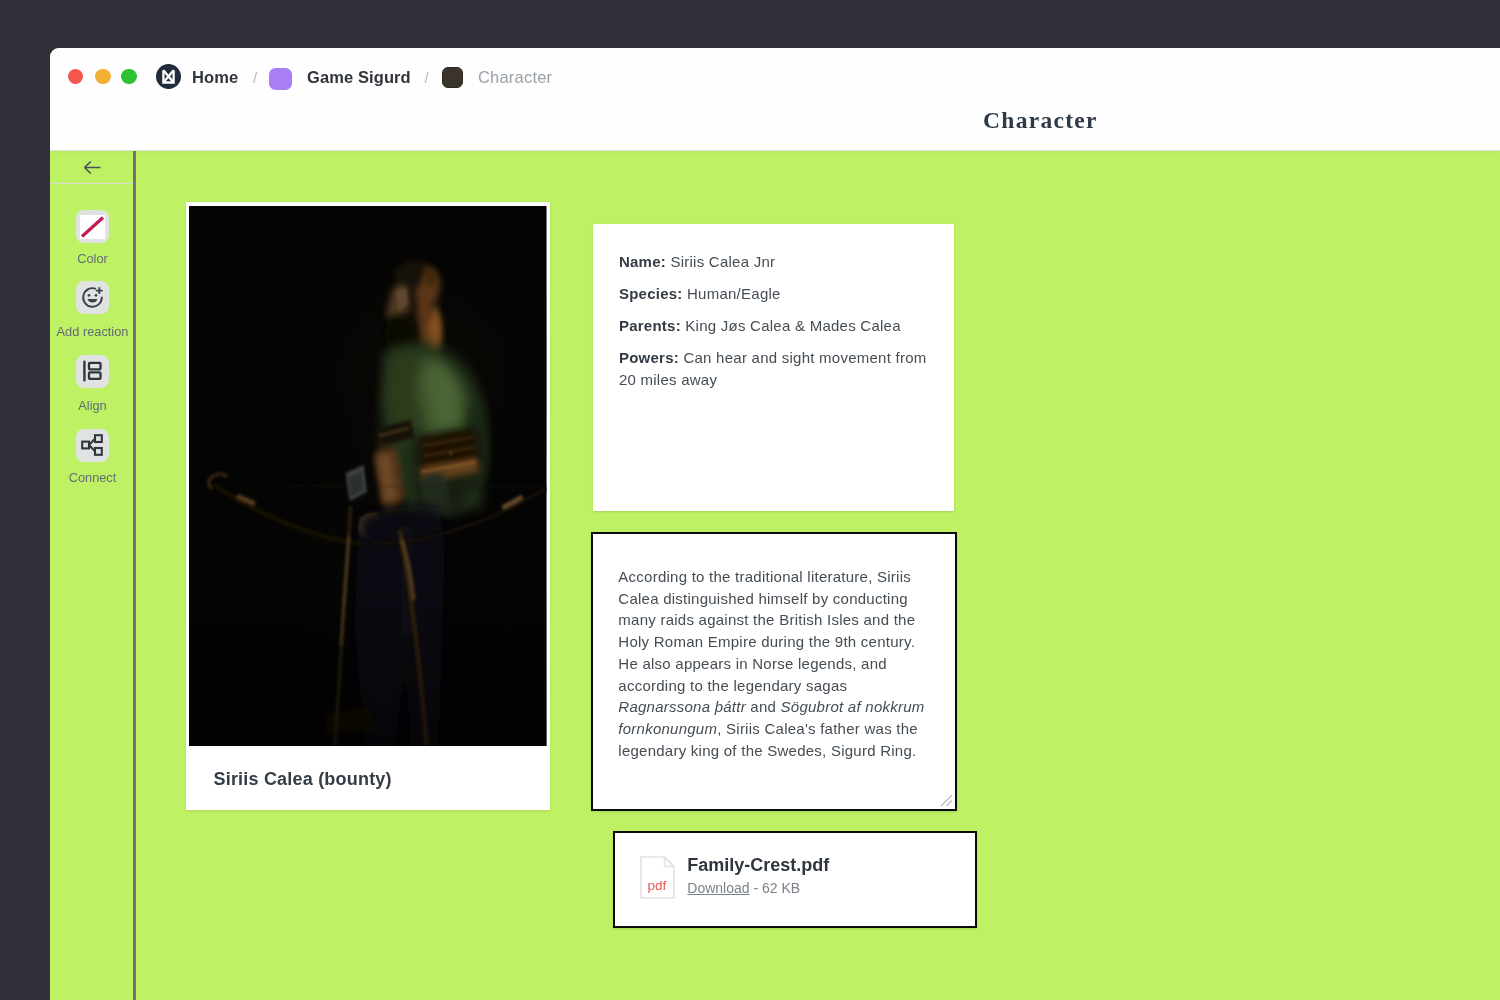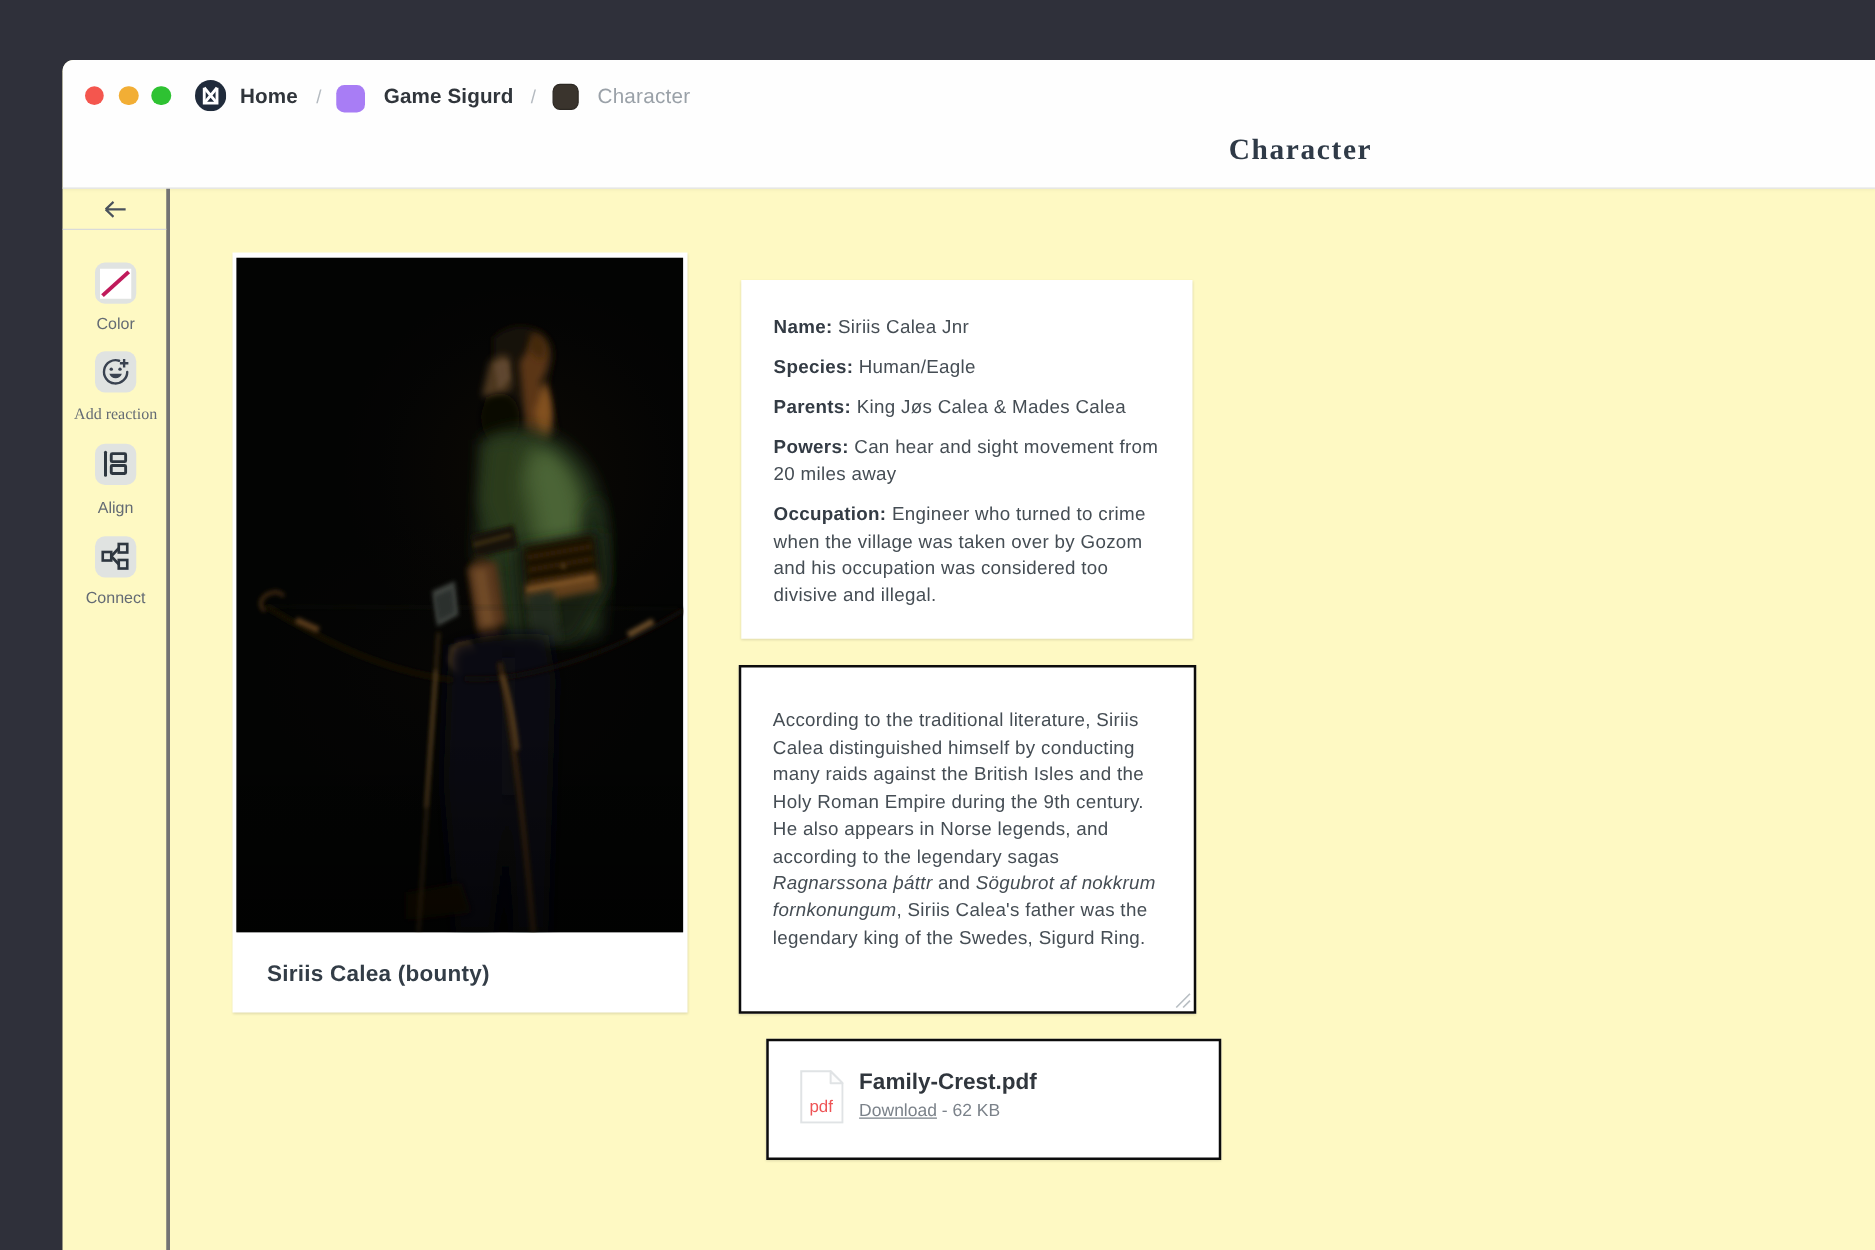--- a/index.html
+++ b/index.html
@@ -1,18 +1,18 @@
 <!DOCTYPE html>
 <html><head>
 <meta charset="utf-8">
 <style>
   * { margin:0; padding:0; box-sizing:border-box; }
   html,body { width:1500px; height:1000px; overflow:hidden; }
   body { background:#2f303a; font-family:"Liberation Sans", sans-serif; position:relative; }
-  .window { position:absolute; left:50px; top:48px; right:0; bottom:0; background:#fef9c3; border-radius:9px 0 0 0; overflow:hidden; }
+  .window { position:absolute; left:50px; top:48px; right:0; bottom:0; background:#bef264; border-radius:9px 0 0 0; overflow:hidden; }
   .header { position:absolute; left:0; top:0; right:0; height:103px; background:#fefefe; border-bottom:1px solid #dfe1e0; box-shadow:0 1px 3px rgba(0,0,0,0.05); }
   .dot { position:absolute; width:15.5px; height:15.5px; border-radius:50%; top:20.7px; }
   .hd { position:absolute; }
   .crumbtxt { font-size:16.5px; font-weight:bold; color:#30353b; letter-spacing:0.1px; }
   .crumbgrey { font-size:16.5px; font-weight:500; color:#9aa1a8; letter-spacing:0.2px; }
   .slash { font-size:15px; color:#b4bac0; }
   .title { position:absolute; left:933px; top:59.3px; font-family:"Liberation Serif", serif; font-weight:bold; font-size:23.5px; color:#2f3a47; letter-spacing:1.3px; }
   .sidebar { position:absolute; left:0; top:103px; bottom:0; width:86px; border-right:3px solid #737373; }
   .toolbtn { position:absolute; left:25.5px; width:33px; height:33px; background:#e0e3e1; border-radius:8px; display:flex; align-items:center; justify-content:center; }
   .toollbl { position:absolute; width:85px; left:0; text-align:center; font-size:12.8px; color:#646b74; }
@@ -60,21 +60,21 @@
 
       <div class="toolbtn" style="top:130px;">
         <svg width="23" height="23" viewBox="0 0 23 23">
           <path d="M20.8,11.5 a9.3,9.3 0 1 1 -6.5,-8.9" stroke="#394250" stroke-width="1.9" fill="none" stroke-linecap="round"></path>
           <circle cx="8" cy="9.3" r="1.35" fill="#394250"></circle>
           <circle cx="15" cy="9.3" r="1.35" fill="#394250"></circle>
           <path d="M6.5,13 a5.3,5.3 0 0 0 10,0 z" fill="#394250"></path>
           <path d="M18.3,1.2 L18.3,8 M14.9,4.6 L21.7,4.6" stroke="#394250" stroke-width="1.9"></path>
         </svg>
       </div>
-      <div class="toollbl" style="top:173px;font-family:Liberation Serif, serif;">Add reaction</div>
+      <div class="toollbl" style="top:173px;">Add reaction</div>
 
       <div class="toolbtn" style="top:203.8px;">
         <svg width="22" height="22" viewBox="0 0 22 22">
           <path d="M3.4,1.8 L3.4,20.2" stroke="#2e3740" stroke-width="2.4" stroke-linecap="round"></path>
           <rect x="8" y="2.9" width="11.5" height="6.4" rx="0.8" stroke="#2e3740" stroke-width="2.3" fill="none"></rect>
           <rect x="8" y="12.4" width="11.5" height="6.4" rx="0.8" stroke="#2e3740" stroke-width="2.3" fill="none"></rect>
         </svg>
       </div>
       <div class="toollbl" style="top:246.5px;">Align</div>
 
@@ -181,21 +181,20 @@
         <rect width="358" height="540" fill="#000000" opacity="0.18"></rect>
       </svg>
       <div style="position:absolute; left:28px; top:567px; font-size:18px; font-weight:bold; color:#333d47; letter-spacing:0.2px;">Siriis Calea (bounty)</div>
     </div>
 
     <div class="card bodytext" style="left:543.4px; top:175.8px; width:361px; height:287px; padding:27.4px 27px 26px 25.5px;">
       <p><b>Name:</b> Siriis Calea Jnr</p>
       <p style="margin-top:10.3px;"><b>Species:</b> Human/Eagle</p>
       <p style="margin-top:10.3px;"><b>Parents:</b> King Jøs Calea &amp; Mades Calea</p>
       <p style="margin-top:10.3px;"><b>Powers:</b> Can hear and sight movement from 20 miles away</p>
-      <p style="margin-top:10.3px;"><b>Occupation:</b> Engineer who turned to crime when the village was taken over by Gozom and his occupation was considered too divisive and illegal.</p>
     </div>
 
     <div class="card bodytext" style="left:541.3px; top:484px; width:366px; height:279.4px; border:2.5px solid #0c0c0c; padding:21px 25px;">
       <div style="margin-top:11px;">According to the traditional literature, Siriis<br>
       Calea distinguished himself by conducting<br>
       many raids against the British Isles and the<br>
       Holy Roman Empire during the 9th century.<br>
       He also appears in Norse legends, and<br>
       according to the legendary sagas<br>
       <i>Ragnarssona þáttr</i> and <i>Sögubrot af nokkrum</i><br>

